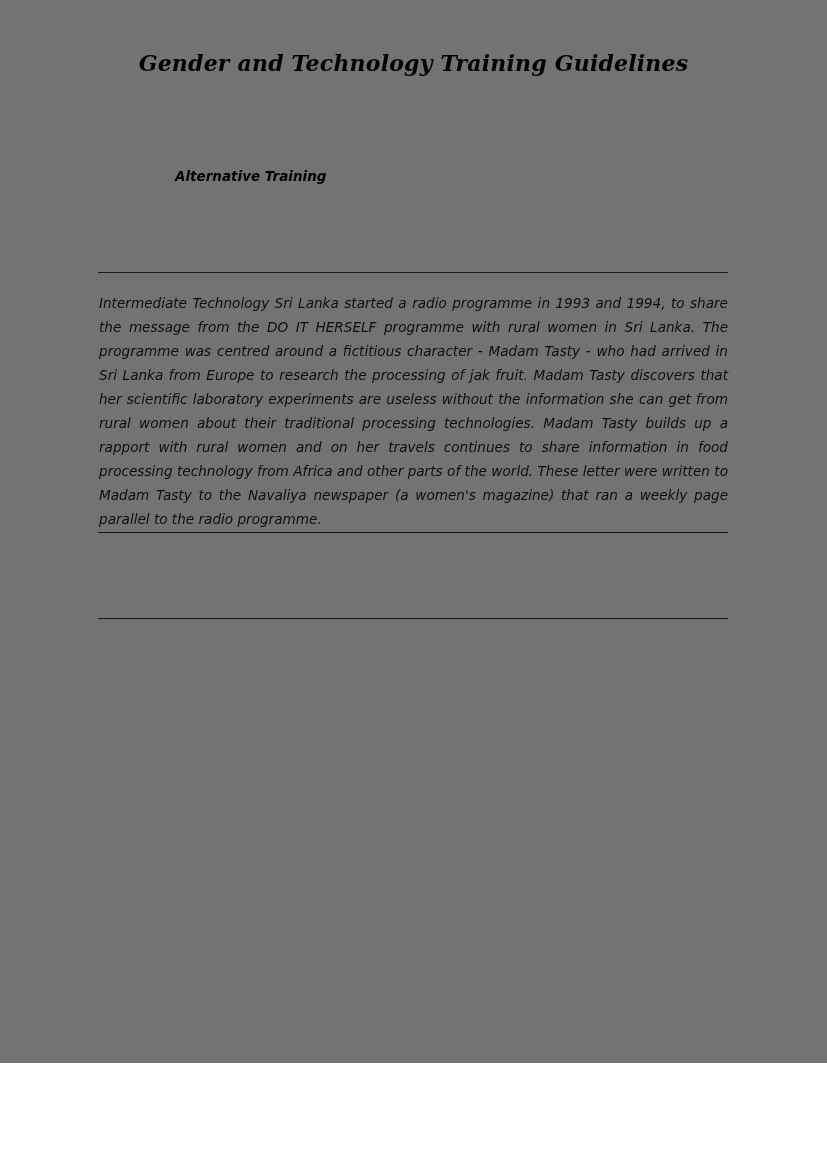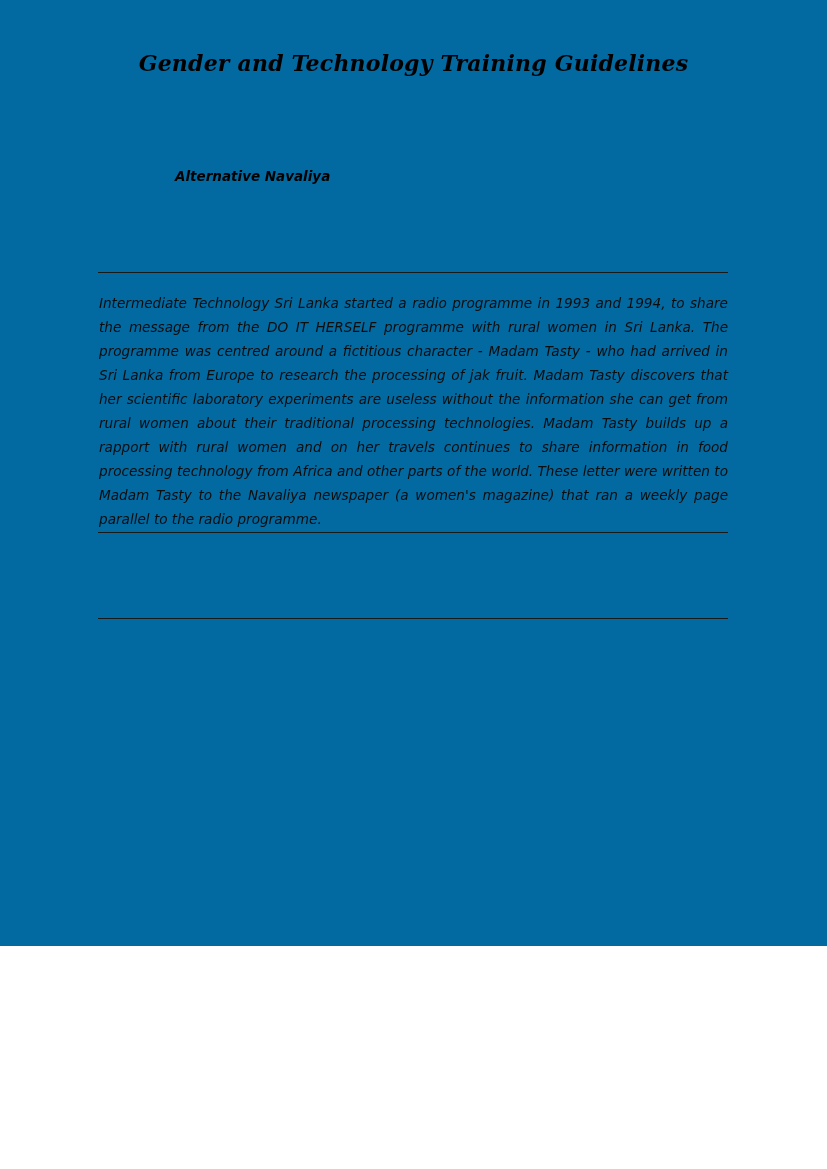--- a/index.html
+++ b/index.html
@@ -3,22 +3,22 @@
 <meta charset="utf-8">
 <style>
   html, body {
     margin: 0;
     padding: 0;
     background: #ffffff;
   }
   .page {
     position: relative;
     width: 827px;
-    height: 946px;
-    background: #0369a1;
+    height: 1063px;
+    background: #737373;
     font-family: "DejaVu Sans", sans-serif;
     color: #000000;
     overflow: hidden;
   }
   .doc-title {
     position: absolute;
     left: 0;
     top: 50px;
     width: 827px;
     text-align: center;
@@ -64,21 +64,21 @@
     color: #0d0d0d;
   }
 </style>
 </head>
 <body>
 
 <div class="page">
 
   <div class="doc-title">Gender and Technology Training Guidelines</div>
 
-  <div class="subheading">Alternative Navaliya</div>
+  <div class="subheading">Alternative Training</div>
 
   <div class="rule rule-top"></div>
 
   <div class="body-block">Intermediate Technology Sri Lanka started a radio programme in 1993 and 1994, to share the message from the DO IT HERSELF programme with rural women in Sri Lanka.  The programme was centred around a fictitious character - Madam Tasty - who had arrived in Sri Lanka from Europe to research the processing of jak fruit. Madam Tasty discovers that her scientific laboratory experiments are useless without the information she can get from rural women about their traditional processing technologies.  Madam Tasty builds up a rapport with rural women and on her travels continues to share information in food processing technology from Africa and other parts of the world.   These letter were written to Madam Tasty to the Navaliya newspaper (a women's magazine) that ran a weekly page parallel to the radio programme.</div>
 
   <div class="rule rule-mid"></div>
 
   <div class="rule rule-bottom"></div>
 
 </div>

